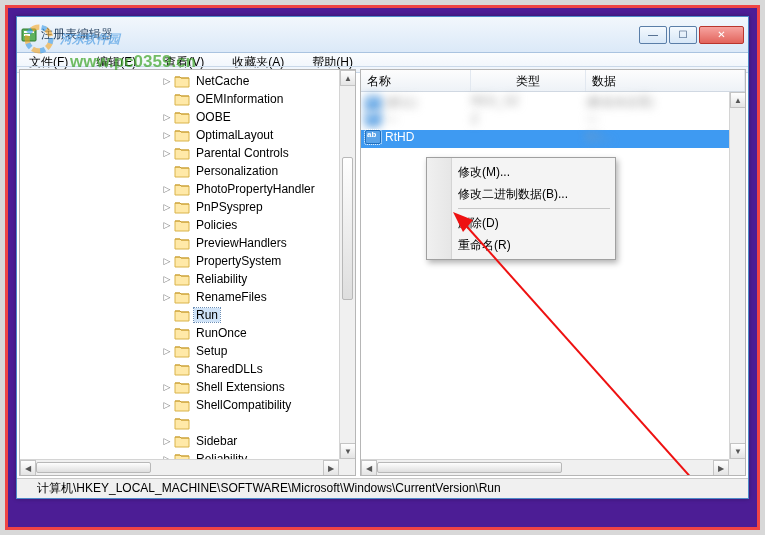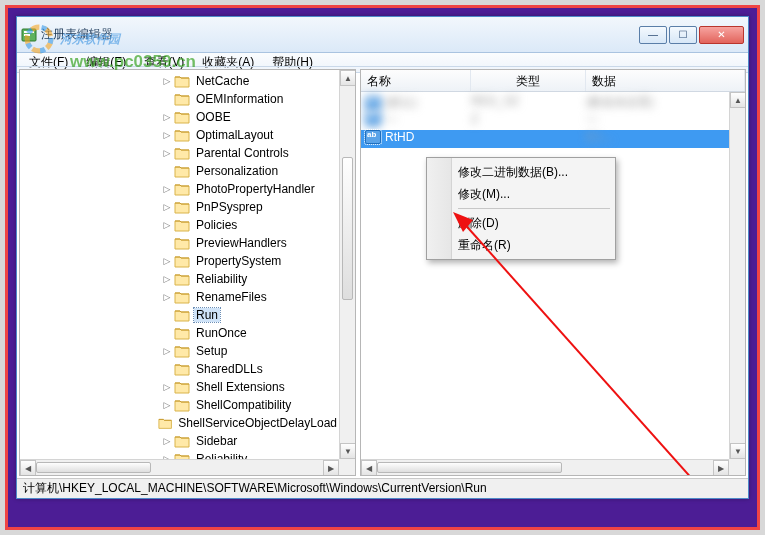--- a/index.html
+++ b/index.html
@@ -5,21 +5,21 @@
 * { margin: 0; padding: 0; box-sizing: border-box; font-family: "Microsoft YaHei", "Segoe UI", Tahoma, sans-serif; font-size: 12px; }
 body { background: #d8d8d8; width: 765px; height: 535px; position: relative; overflow: hidden; }
 .outer-border { position: absolute; inset: 5px; border: 3px solid #ef4444; background: #4c1d95; }
 .window { position: absolute; left: 8px; top: 8px; right: 8px; bottom: 28px; background: #fff; border: 1px solid #4e8ac9; box-shadow: 0 0 4px rgba(0,0,0,0.3); }
 .titlebar { height: 36px; background: linear-gradient(#f2f7fc, #dbe9f8); display: flex; align-items: center; padding: 0 4px; border-bottom: 1px solid #a9c3e0; }
 .title-icon { width: 16px; height: 16px; margin-right: 4px; }
 .title-text { flex: 1; color: #1f3b5a; }
 .win-controls { display: flex; gap: 2px; }
 .win-btn { width: 28px; height: 18px; border: 1px solid #5a7ea8; border-radius: 2px; background: linear-gradient(#f4f9fe,#d7e7f7); display:flex; align-items:center; justify-content:center; font-size:10px; color:#2b4a73; cursor:pointer;}
 .win-btn.close { background: linear-gradient(#f7a4a0,#e2645c); border-color:#b9352d; color:#fff; width:45px;}
-.menubar { height: 20px; background: linear-gradient(#fafcfe,#eef4fb); border-bottom:1px solid #c9d8e9; display:flex; align-items:center; padding:0 4px; gap:2px;}
+.menubar { height: 20px; background: linear-gradient(#fafcfe,#eef4fb); border-bottom:1px solid #c9d8e9; display:flex; align-items:center; padding:0 4px; gap:12px;}
 .menu-item { padding: 2px 8px; cursor:pointer; }
 .client { position:absolute; top:49px; left:0; right:0; bottom:20px; display:flex; border-top:1px solid #c9d8e9; }
 .panel { position:relative; border:1px solid #b6b6b6; background:#fff; margin:2px; overflow:hidden; }
 .panel.tree { flex:0 0 337px; }
 .panel.list { flex:1; }
 .tree-scroll { position:absolute; inset:0 16px 16px 0; overflow:hidden; }
 .tree-content { padding: 2px 0 2px 0; }
 .tree-row { display:flex; align-items:center; height:18px; white-space:nowrap; cursor:pointer; }
 .tree-row.selected .label { background:#cfe3f8; outline:1px dotted #6d8fb6; }
 .expander { width:14px; height:14px; display:flex; align-items:center; justify-content:center; color:#7a7a7a; font-size:9px; }
@@ -40,21 +40,21 @@
 .list-row .c1{width:106px; display:flex; align-items:center;} .list-row .c2{width:115px;} .list-row .c3{flex:1;}
 .ab-icon { width:16px; height:14px; margin-right:4px; background:#5aa3e8; border:1px solid #1f6fbf; border-radius:2px; position:relative;}
 .ab-icon::after{content:"ab"; position:absolute; left:1px; top:-1px; font-size:8px; color:#fff; font-weight:bold;}
 .list-row.selected { background:#3e9af2; color:#fff; }
 .list-row.selected .ab-icon{ outline:1px dotted #fff; }
 .blur { filter: blur(4px); color:#999; }
 .context-menu { position:absolute; width:190px; background:#f4f4f4; border:1px solid #a0a0a0; box-shadow:2px 3px 6px rgba(0,0,0,0.3); padding:3px; }
 .ctx-item { height:22px; display:flex; align-items:center; padding-left:28px; cursor:pointer; position:relative;}
 .ctx-sep { height:1px; background:#c7c7c7; margin:3px 2px 3px 28px; }
 .ctx-gutter { position:absolute; left:0; top:0; bottom:0; width:25px; background:linear-gradient(90deg,#f0f0f0,#e6e6e6); border-right:1px solid #d4d4d4;}
-.statusbar { position:absolute; left:0; right:0; bottom:0; height:20px; background:#f0f0f0; border-top:1px solid #c9c9c9; display:flex; align-items:center; padding:0 6px; }
+.statusbar { position:absolute; left:0; right:0; bottom:0; height:20px; background:#f0f0f0; border-top:1px solid #c9c9c9; display:flex; align-items:center; padding:0 20px; }
 .watermark { position:absolute; left:14px; top:14px; font-size:22px; font-weight:bold; pointer-events:none; z-index:50; display:flex; align-items:center;}
 .watermark .logo { width:34px;height:34px; margin-right:4px; opacity:.6;}
 .watermark .txt1 { color:#54a1e5; opacity:.7; font-style:italic;}
 .wm-url { position:absolute; left:62px; top:44px; color:#3aa425; font-weight:bold; font-size:17px; opacity:.7; z-index:50;}
 .arrow { position:absolute; z-index:40; pointer-events:none; }
 </style>
 </head>
 <body>
 
 <div class="outer-border">
@@ -266,21 +266,20 @@
                 </svg>
                 <span class="label">ShellCompatibility</span>
               </div>
               <div class="tree-row">
                 <span class="indent" style="width:140px"></span>
                 <span class="expander"></span>
                 <svg class="folder-icon" viewBox="0 0 16 14">
                   <path d="M1 3h5l1 1h8v9H1z" fill="#ffe9a8" stroke="#d9b34a"></path>
                   <path d="M1 3h5l1 1h8" fill="none" stroke="#c79a2e"></path>
                 </svg>
-                <span class="label">ShellServiceObjectDelayLoad</span>
               </div>
               <div class="tree-row">
                 <span class="indent" style="width:140px"></span>
                 <span class="expander">▷</span>
                 <svg class="folder-icon" viewBox="0 0 16 14">
                   <path d="M1 3h5l1 1h8v9H1z" fill="#ffe9a8" stroke="#d9b34a"></path>
                   <path d="M1 3h5l1 1h8" fill="none" stroke="#c79a2e"></path>
                 </svg>
                 <span class="label">Sidebar</span>
               </div>
@@ -354,24 +353,24 @@
           <div class="sb-track">
               <div class="sb-thumb" style="left:0;width:55%;top:2px;bottom:2px;"></div>
             </div>
           <div class="sb-btn">▶</div>
         </div>
         <div class="corner"></div>
 
         <div class="context-menu" style="left:65px; top:87px;">
           <div class="ctx-gutter"></div>
           <div class="ctx-item">
+              <span>修改(M)...</span>
+            </div>
+          <div class="ctx-item">
               <span>修改二进制数据(B)...</span>
-            </div>
-          <div class="ctx-item">
-              <span>修改(M)...</span>
             </div>
           <div class="ctx-sep"></div>
           <div class="ctx-item">
               <span>删除(D)</span>
             </div>
           <div class="ctx-item">
               <span>重命名(R)</span>
             </div>
         </div>
 

